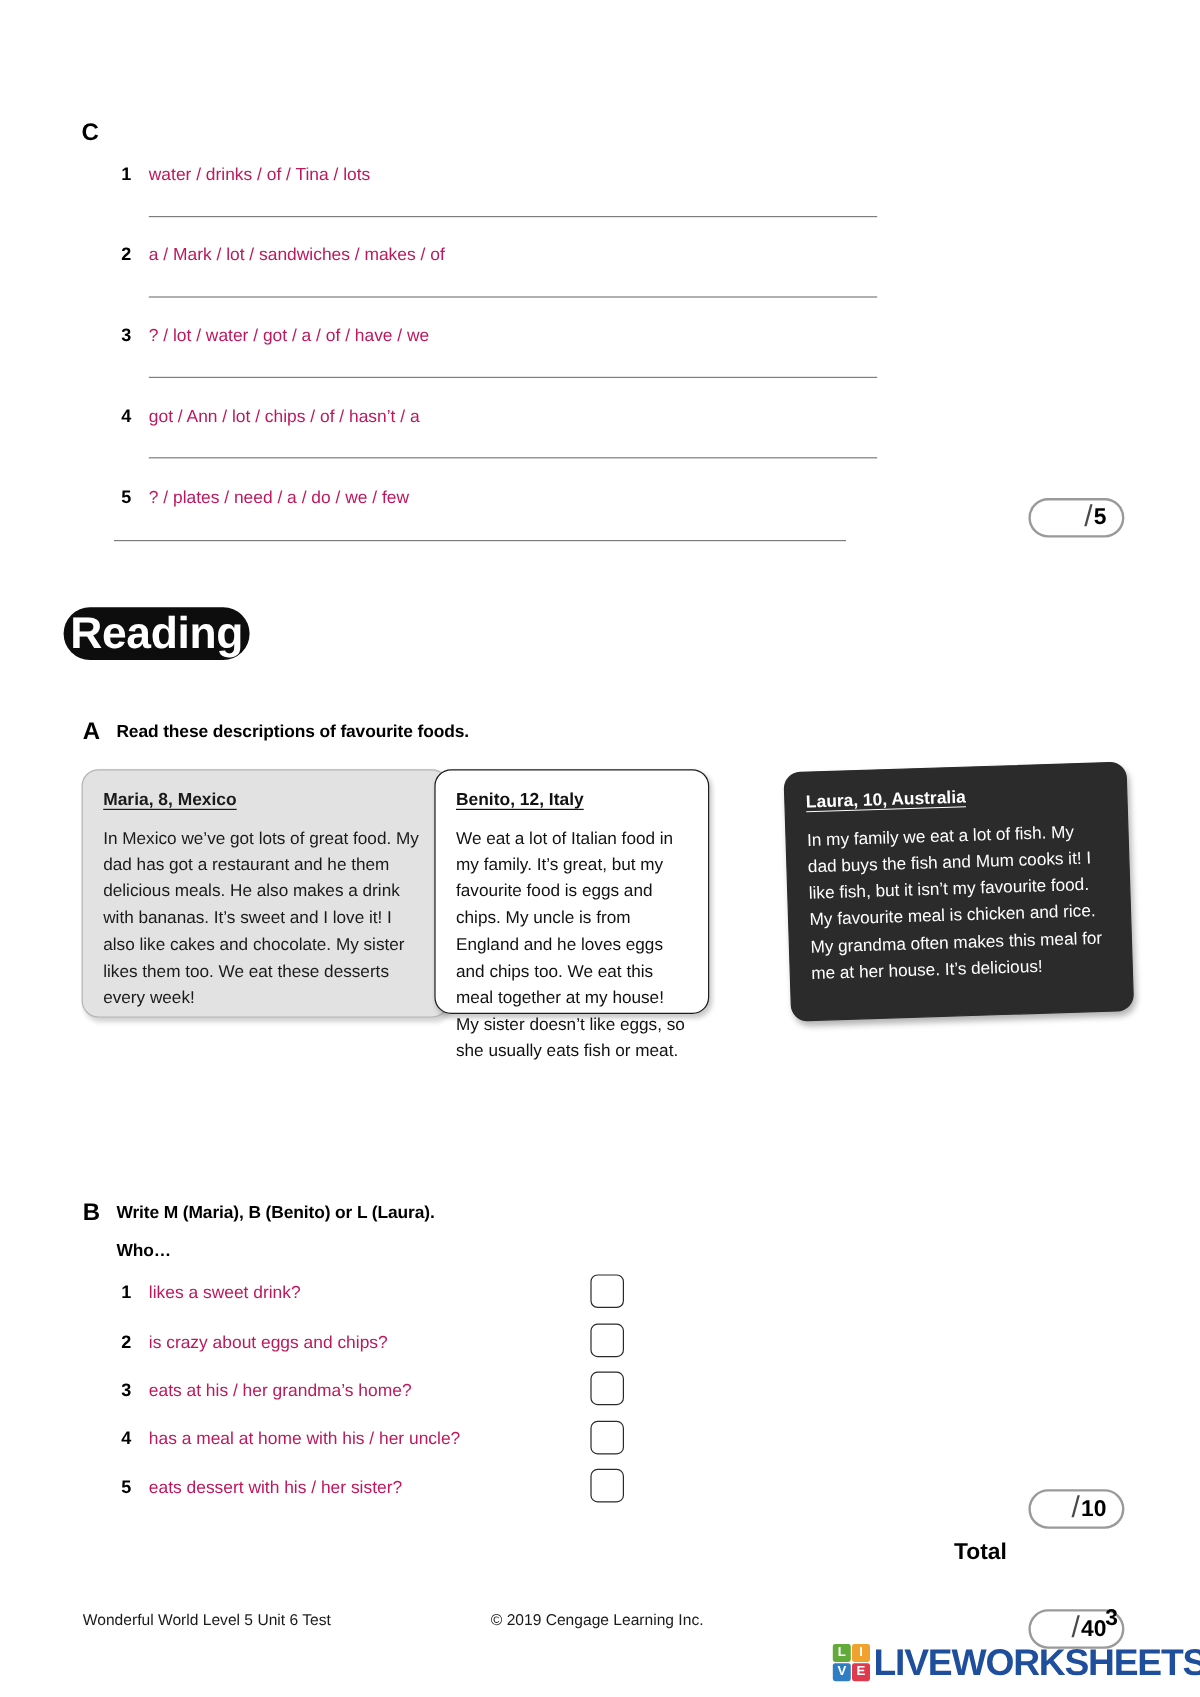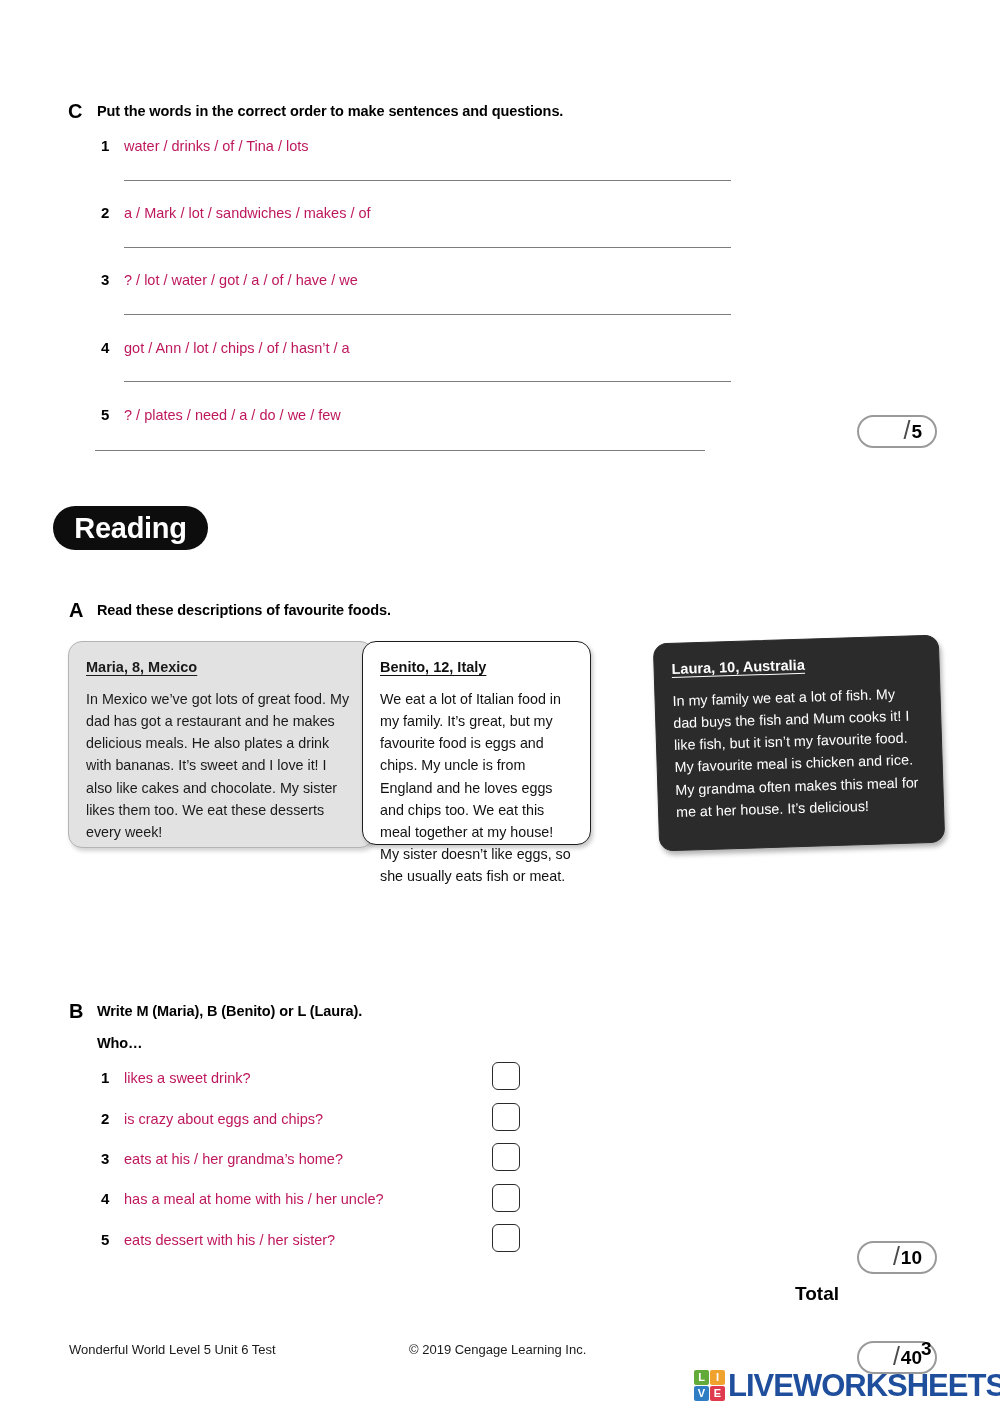--- a/index.html
+++ b/index.html
@@ -52,21 +52,21 @@
     border-bottom: 1.6px solid #7d7d7d;
     height: 0;
   }
 
   
   .band {
     background: #0d0d0d;
     color: #ffffff;
     border-radius: 26px;
     font-weight: bold;
-    font-size: 29px;
+    font-size: 37px;
     letter-spacing: -0.3px;
     display: flex;
     align-items: center;
     justify-content: center;
     padding: 0 22px;
     box-sizing: border-box;
   }
 
   
   .score-pill {
@@ -192,21 +192,20 @@
     color: #1f4e9c;
     line-height: 1;
   }
 </style>
 </head>
 <body>
 
 <div id="page">
 
   <div class="abs sec-letter" style="left:68px; top:101px;">C</div>
-  <div class="abs sec-instr" style="left:97px; top:103px;">Put the words in the correct order to make sentences and questions.</div>
 
   <div class="abs item-num" style="left:101px; top:138px;">1</div>
   <div class="abs item-text" style="left:124px; top:138px;">water / drinks / of / Tina / lots</div>
   <div class="abs answer-rule" style="left:124px; top:180px; width:607px;"></div>
 
   <div class="abs item-num" style="left:101px; top:205px;">2</div>
   <div class="abs item-text" style="left:124px; top:205px;">a / Mark / lot / sandwiches / makes / of</div>
   <div class="abs answer-rule" style="left:124px; top:247px; width:607px;"></div>
 
   <div class="abs item-num" style="left:101px; top:272px;">3</div>
@@ -228,21 +227,21 @@
       </span>
   </div>
 
   <div class="abs band" style="left:53px; top:506px; width:155px; height:44px;">Reading</div>
 
   <div class="abs sec-letter" style="left:69px; top:600px;">A</div>
   <div class="abs sec-instr" style="left:97px; top:602px;">Read these descriptions of favourite foods.</div>
 
   <div class="card card-gray" style="left:68px; top:641px; width:306px; height:207px;">
     <div class="card-title">Maria, 8, Mexico</div>
-    <div class="card-body">In Mexico we’ve got lots of great food. My dad has got a restaurant and he makes delicious meals. He also plates a drink with bananas. It’s sweet and I love it! I also like cakes and chocolate. My sister likes them too. We eat these desserts every week!</div>
+    <div class="card-body">In Mexico we’ve got lots of great food. My dad has got a restaurant and he them delicious meals. He also makes a drink with bananas. It’s sweet and I love it! I also like cakes and chocolate. My sister likes them too. We eat these desserts every week!</div>
   </div>
 
   <div class="card card-white" style="left:362px; top:641px; width:229px; height:204px;">
     <div class="card-title">Benito, 12, Italy</div>
     <div class="card-body">We eat a lot of Italian food in my family. It’s great, but my favourite food is eggs and chips. My uncle is from England and he loves eggs and chips too. We eat this meal together at my house! My sister doesn’t like eggs, so she usually eats fish or meat.</div>
   </div>
 
   <div class="card card-dark" style="left:656px; top:639px; width:286px; height:208px; transform:rotate(-1.8deg);">
     <div class="card-title">Laura, 10, Australia</div>
     <div class="card-body">In my family we eat a lot of fish. My dad buys the fish and Mum cooks it! I like fish, but it isn’t my favourite food. My favourite meal is chicken and rice. My grandma often makes this meal for me at her house. It’s delicious!</div>

